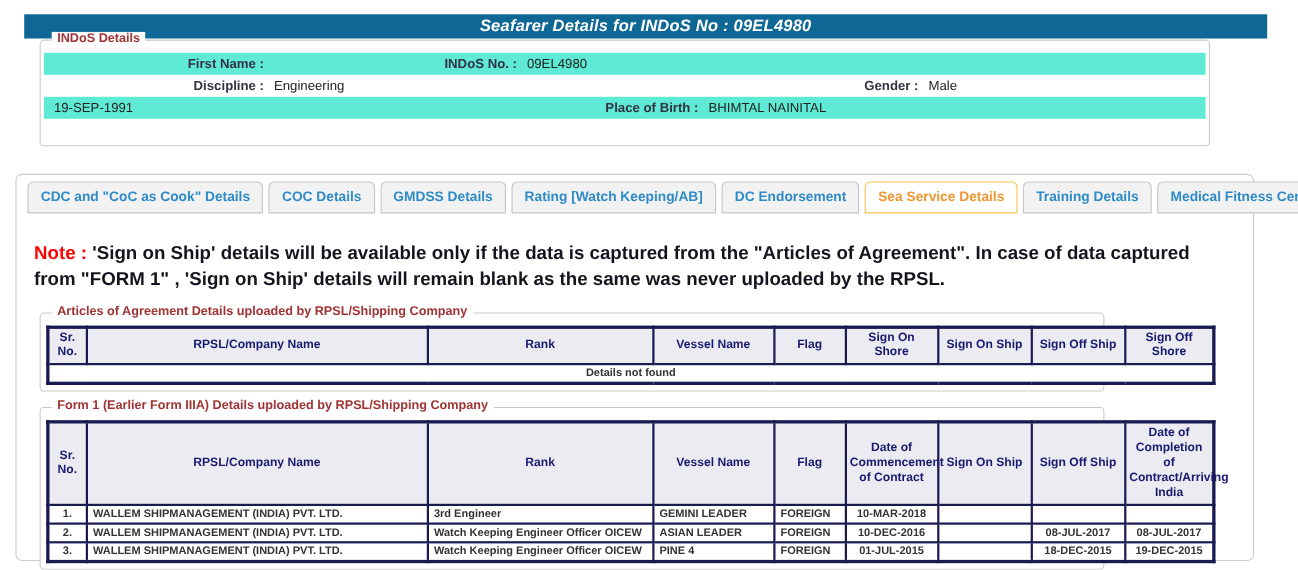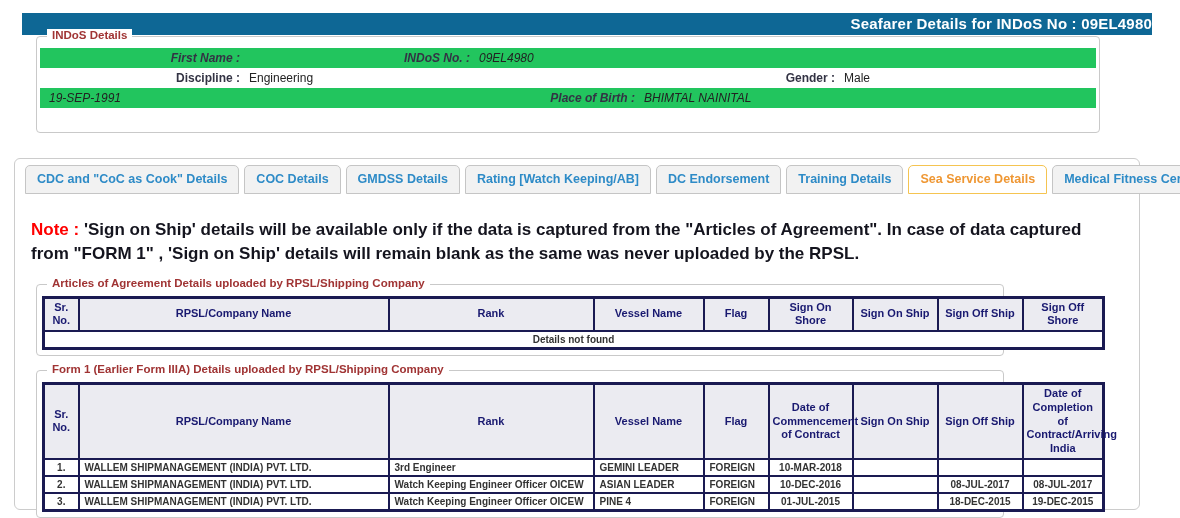--- a/index.html
+++ b/index.html
@@ -3,34 +3,34 @@
 <meta charset="utf-8">
 <style>
   * { margin: 0; padding: 0; box-sizing: border-box; }
   html, body { width: 1180px; height: 518px; background: #ffffff; overflow: hidden; }
   body { font-family: "Liberation Sans", sans-serif; position: relative; }
 
   
   .title-bar {
     position: absolute; left: 22px; top: 13px; width: 1130px; height: 22px;
     background: #0e6795; color: #ffffff; font-weight: bold; font-size: 15px;
-    text-align: right; line-height: 22px; letter-spacing: 0.2px;
+    text-align: center; line-height: 22px; letter-spacing: 0.2px; font-style: italic;
   }
 
   
   .fieldset { position: relative; border: 1px solid #c9c9c9; border-radius: 4px; background: #fff; }
   .fieldset > .legend {
     position: absolute; top: -8px; left: 10px; background: #ffffff; padding: 0 5px;
     color: #a03434; font-weight: bold; font-size: 11.5px; white-space: nowrap;
   }
 
   
   .indos { position: absolute; left: 36px; top: 36px; width: 1064px; height: 97px; padding: 11px 3px 4px 3px; }
   .info-row { display: flex; height: 20px; line-height: 20px; font-size: 12px; }
-  .info-row.alt { background: #22c55e; font-style: italic; }
+  .info-row.alt { background: #5eead4; }
   .lbl { font-weight: bold; color: #333344; text-align: right; white-space: nowrap; }
   .lbl.l { width: 200px; }
   .val { color: #222222; padding-left: 9px; white-space: nowrap; overflow: hidden; }
   .val.l { width: 365px; }
   .lbl.r { width: 230px; }
   .val.r { flex: 1; }
 
   
   .tab-panel {
     position: absolute; left: 14px; top: 158px; width: 1126px; height: 352px;
@@ -94,22 +94,22 @@
   </div>
 
   <div class="tab-panel">
 
     <div class="tabs">
       <div class="tab">CDC and "CoC as Cook" Details</div>
       <div class="tab">COC Details</div>
       <div class="tab">GMDSS Details</div>
       <div class="tab">Rating [Watch Keeping/AB]</div>
       <div class="tab">DC Endorsement</div>
+      <div class="tab active">Sea Service Details</div>
       <div class="tab">Training Details</div>
-      <div class="tab active">Sea Service Details</div>
       <div class="tab">Medical Fitness Certificate</div>
     </div>
 
     <div class="note">
       <span class="note-prefix">Note :</span>
       <span>'Sign on Ship' details will be available only if the data is captured from the "Articles of Agreement". In case of data captured from "FORM 1" , 'Sign on Ship' details will remain blank as the same was never uploaded by the RPSL.</span>
     </div>
 
     <div class="fieldset tbl-fs articles">
       <span class="legend">Articles of Agreement Details uploaded by RPSL/Shipping Company</span>

